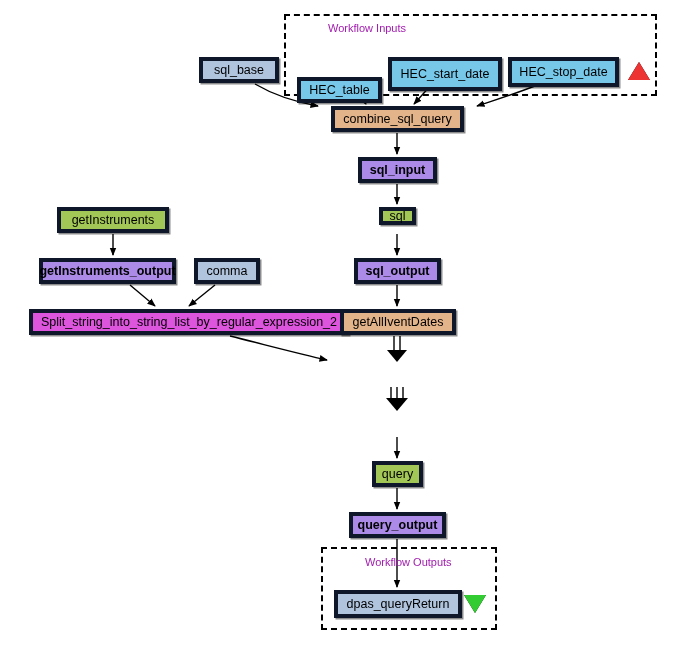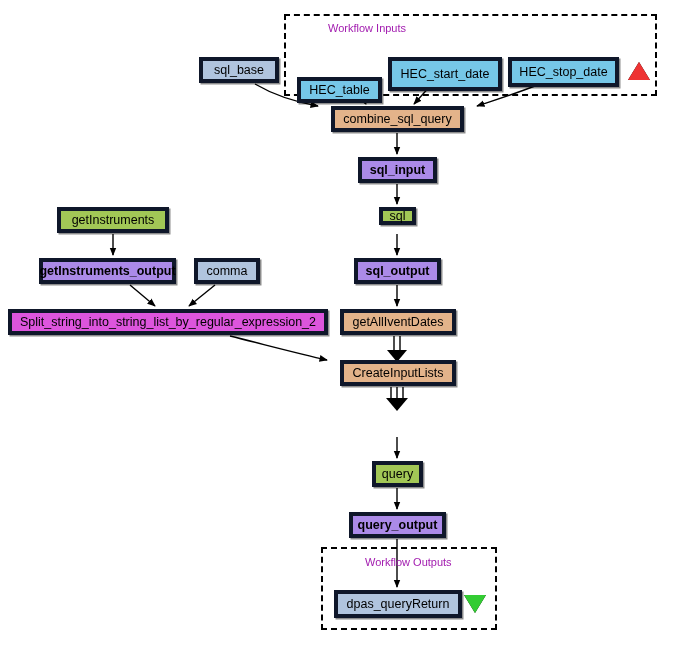--- a/index.html
+++ b/index.html
@@ -30,21 +30,21 @@
   }
   .node-label {
     pointer-events: none;
   }
   .c-input   { background: #76c7e8; }
   .c-const   { background: #b0c4de; }
   .c-output  { background: #b0c4de; }
   .c-tool    { background: #e3b38a; }
   .c-port    { background: #ab8ae8; font-weight: bold; }
   .c-script  { background: #a2c756; }
-  .c-magenta { background: #dd55dd; }
+  .c-magenta { background: #dd55dd; margin-left: 21px; }
 
   .cluster {
     position: absolute;
     box-sizing: border-box;
     border: 2px dashed #000000;
     background: transparent;
   }
   .cluster-title {
     position: absolute;
     font-size: 11px;
@@ -187,23 +187,20 @@
   </div>
 
   <div class="node c-magenta" style="left:8px; top:309px; width:320px; height:26px;">
     <span class="node-label">Split_string_into_string_list_by_regular_expression_2</span>
   </div>
 
   <div class="node c-tool" style="left:340px; top:309px; width:116px; height:26px;">
     <span class="node-label">getAllIventDates</span>
   </div>
 
-  <div class="node c-tool" style="left:340px; top:360px; width:116px; height:26px;">
-    <span class="node-label">CreateInputLists</span>
-  </div>
 
 
   <div class="node c-script" style="left:372px; top:461px; width:51px; height:26px;">
     <span class="node-label">query</span>
   </div>
 
   <div class="node c-port" style="left:349px; top:512px; width:97px; height:26px;">
     <span class="node-label">query_output</span>
   </div>
 

